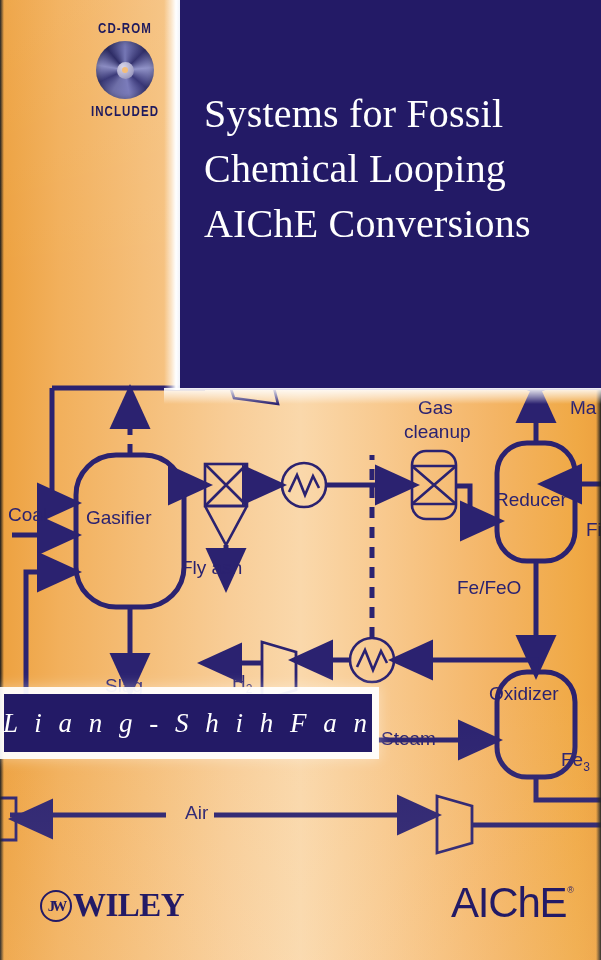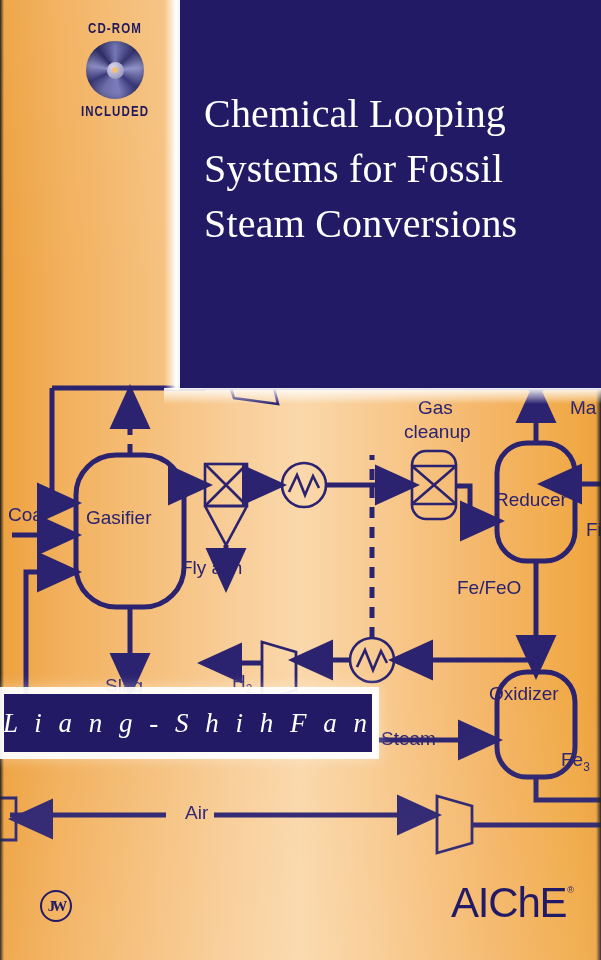--- a/index.html
+++ b/index.html
@@ -58,21 +58,21 @@
     color:#ffffff;
     font-family:"Liberation Serif", serif;
     font-size:40px;
     line-height:1.38;
     letter-spacing:0.2px;
   }
   #title-text .tl{ display:block; white-space:nowrap; }
 
   
   #cdrom{
-    position:absolute; left:62px; top:22px; width:106px; height:106px; z-index:4;
+    position:absolute; left:72px; top:22px; width:106px; height:106px; z-index:4;
     text-align:center;
   }
   #cdrom .cd-top, #cdrom .cd-bot{
     color:#1f1a5e;
     font-family:"Liberation Sans", sans-serif;
     font-weight:bold;
     font-size:11.5px;
     letter-spacing:1.1px;
     transform:scaleY(1.25);
     transform-origin:center;
@@ -301,34 +301,35 @@
       <div class="disc-hub"></div>
       <div class="disc-hole"></div>
     </div>
     <div class="cd-bot">INCLUDED</div>
   </div>
 
   <div id="title-block">
     <div class="spine-left"></div>
     <div class="spine-bottom"></div>
     <div id="title-text">
+      <span class="tl">Systems for Fossil</span>
       <span class="tl">Chemical Looping</span>
-      <span class="tl">Systems for Fossil</span>
-      <span class="tl">Steam Conversions</span>
+      <span class="tl">AIChE Conversions</span>
     </div>
   </div>
 
   <div id="author-banner">
     <div id="author-name">L i a n g - S h i h   F a n</div>
   </div>
 
   <div id="wiley">
     <div class="emblem">
       <span class="mono">JW</span>
     </div>
+    <div class="wordmark">WILEY</div>
   </div>
 
   <div id="aiche">
     <div class="aiche-word">AIChE</div>
     <div class="reg">®</div>
   </div>
 
   <div class="dark-edge-l"></div>
   <div class="dark-edge-r"></div>
 </div>

